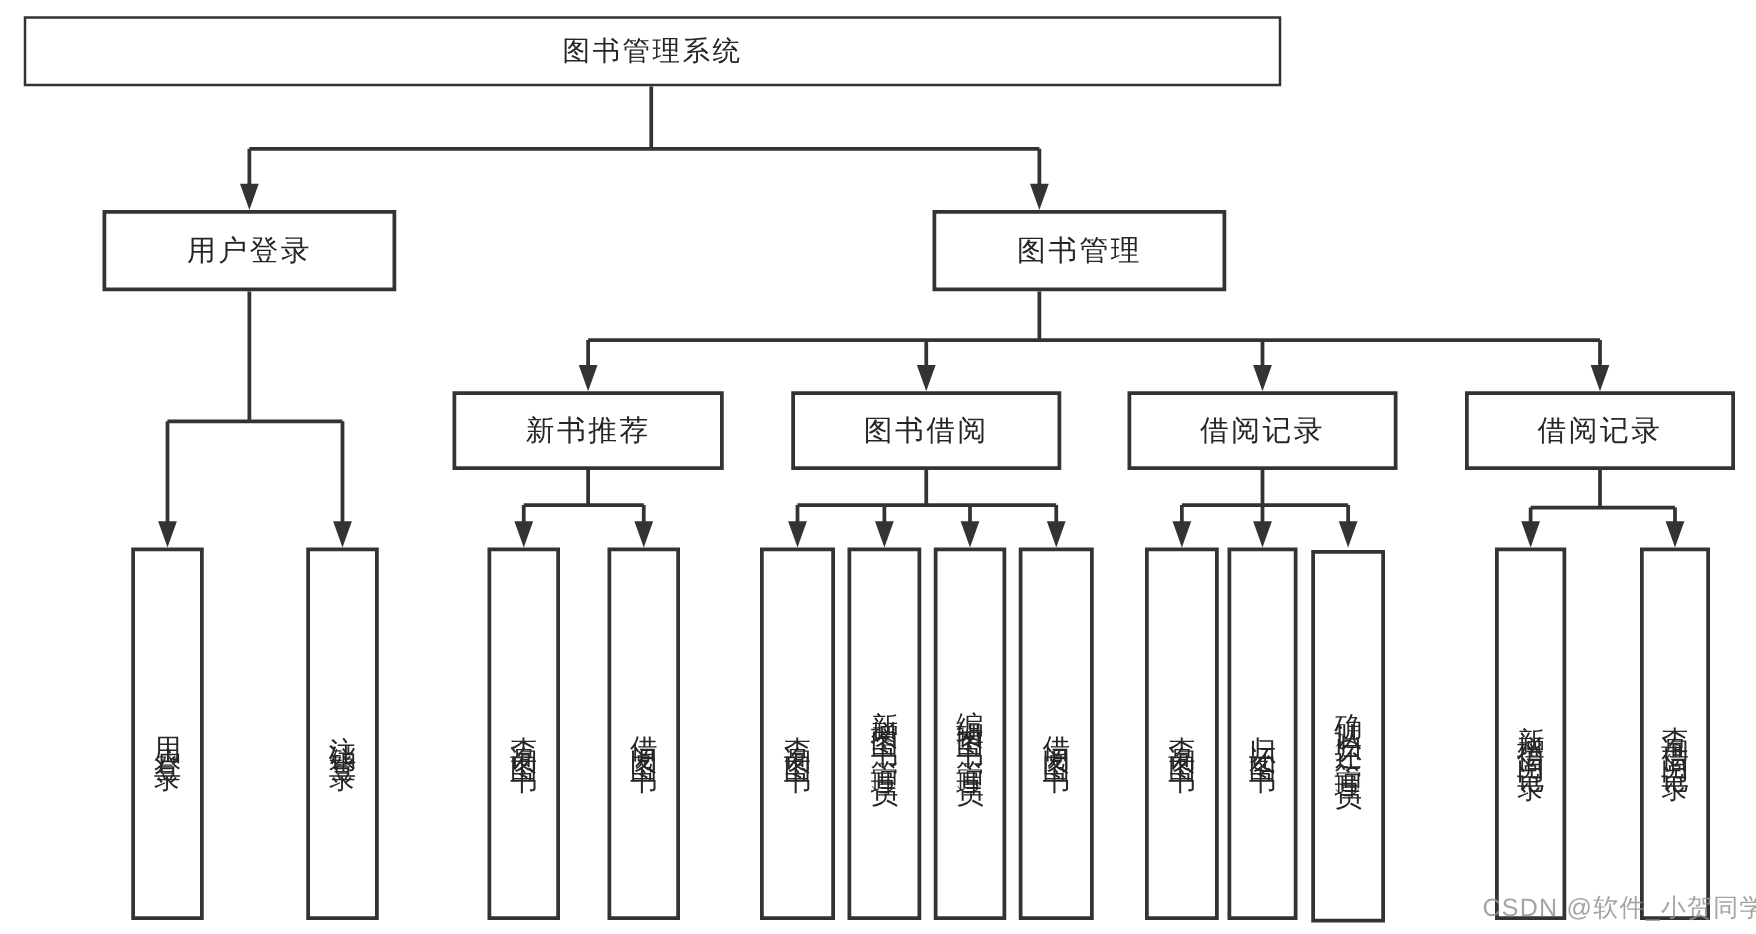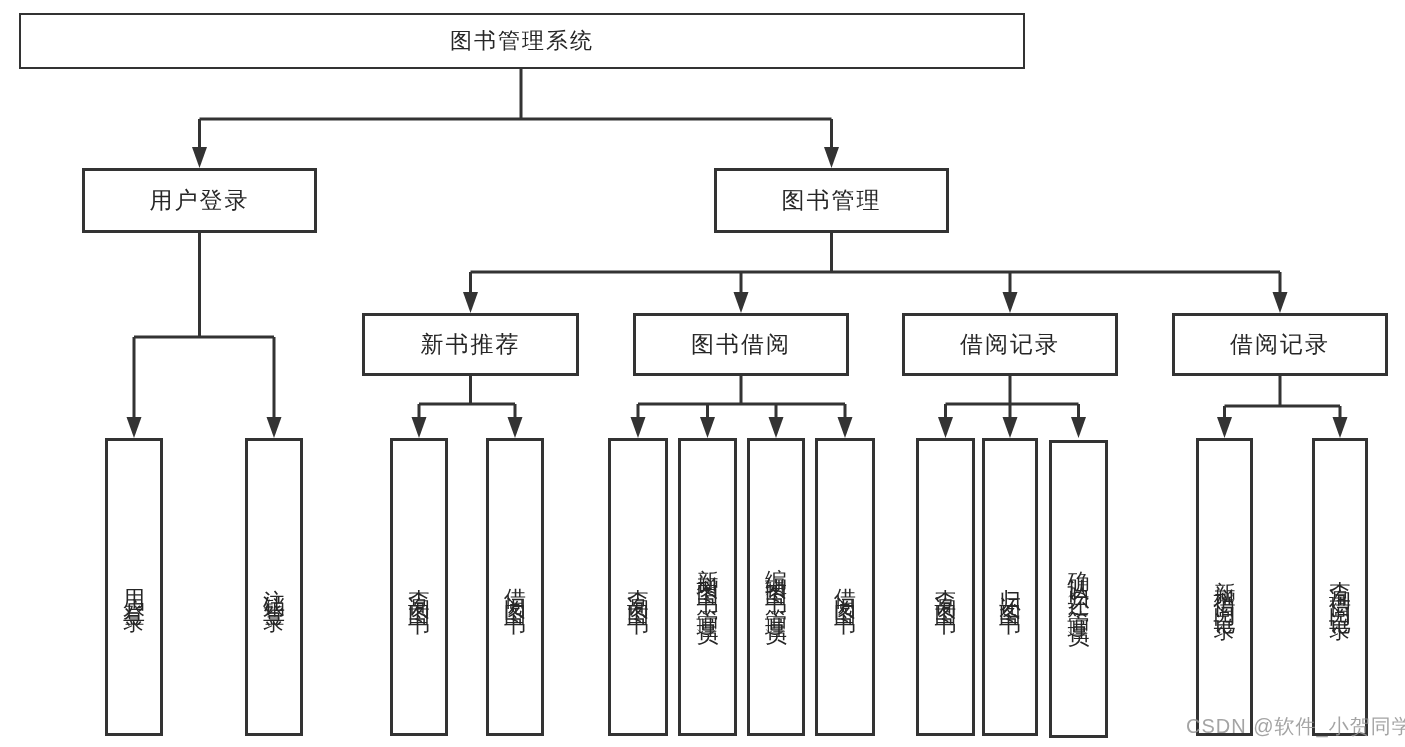--- a/index.html
+++ b/index.html
@@ -71,21 +71,21 @@
       <polygon points="1332.5,417 1347.5,417 1340,438" fill="#333333"></polygon>
     </svg>
 
   <div class="box hbox root" style="left:19px; top:13px; width:1006px; height:56px">
     <span>图书管理系统</span>
   </div>
 
   <div class="box hbox" style="left:82px; top:168px; width:235px; height:65px">
     <span>用户登录</span>
   </div>
-  <div class="box hbox" style="left:714px; top:168px; width:235px; height:65px">
+  <div class="box hbox" style="left:746px; top:168px; width:235px; height:65px">
     <span>图书管理</span>
   </div>
 
   <div class="box hbox" style="left:362px; top:313px; width:217px; height:63px">
     <span>新书推荐</span>
   </div>
   <div class="box hbox" style="left:633px; top:313px; width:216px; height:63px">
     <span>图书借阅</span>
   </div>
   <div class="box hbox" style="left:902px; top:313px; width:216px; height:63px">

